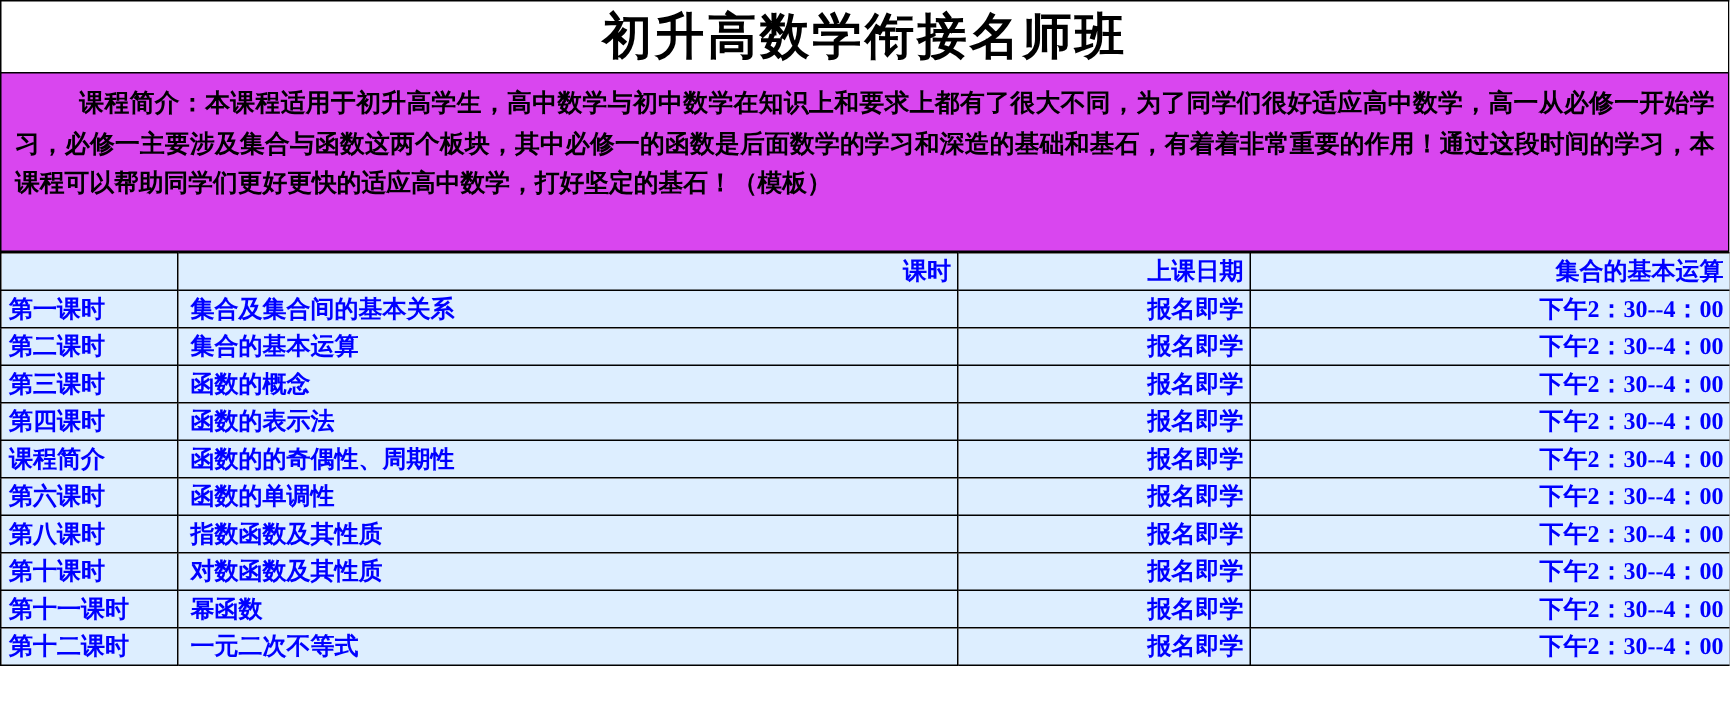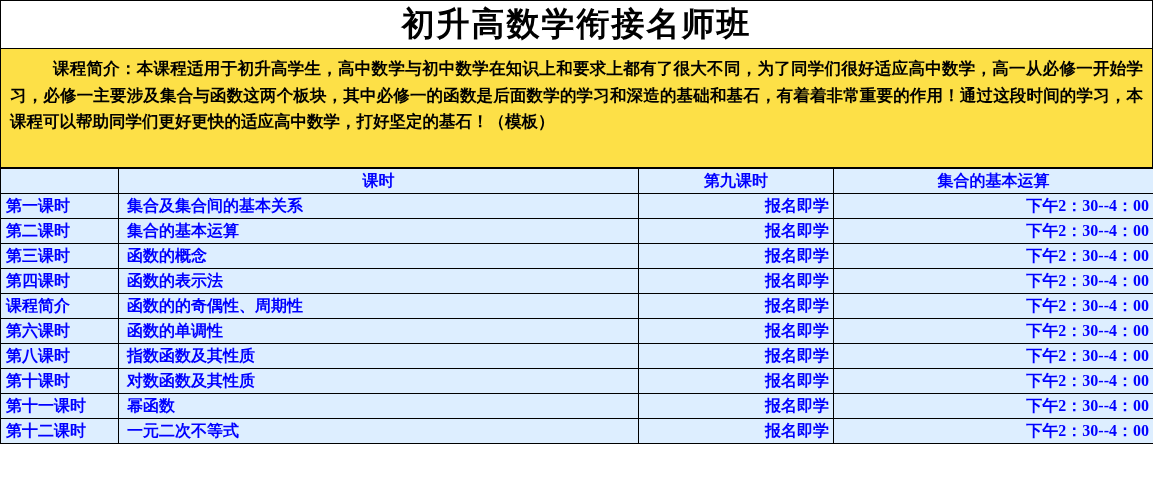--- a/index.html
+++ b/index.html
@@ -35,21 +35,21 @@
     font-size: 33px;
     font-weight: bold;
     letter-spacing: 2px;
     color: #000000;
     font-family: "Liberation Serif", "DejaVu Serif", serif;
   }
   
   .intro-row {
     height: 120px;
     border: 1px solid #000000;
-    background: #fde047;
+    background: #d946ef;
     box-sizing: border-box;
     padding: 7px 9px 0 9px;
   }
   .intro-text {
     font-size: 16.5px;
     font-weight: bold;
     line-height: 1.62;
     color: #000000;
     text-align: justify;
     text-justify: inter-ideograph;
@@ -74,21 +74,21 @@
     padding: 0 4px;
     font-size: 16px;
     font-weight: bold;
     color: #0000ff;
     background: #ddeeff;
     box-sizing: border-box;
     white-space: nowrap;
     overflow: hidden;
   }
   table.schedule th {
-    text-align: center;
+    text-align: right;
   }
   table.schedule td.lesson {
     text-align: left;
     padding-left: 5px;
   }
   table.schedule td.topic {
     text-align: left;
     padding-left: 8px;
   }
   table.schedule td.date,
@@ -116,21 +116,21 @@
     <colgroup>
       <col class="c-lesson">
       <col class="c-topic">
       <col class="c-date">
       <col class="c-time">
     </colgroup>
     <thead>
       <tr>
         <th class="h-blank"></th>
         <th>课时</th>
-        <th>第九课时</th>
+        <th>上课日期</th>
         <th>集合的基本运算</th>
       </tr>
     </thead>
     <tbody>
       <tr>
         <td class="lesson">第一课时</td>
         <td class="topic">集合及集合间的基本关系</td>
         <td class="date">报名即学</td>
         <td class="time">下午2：30--4：00</td>
       </tr>

